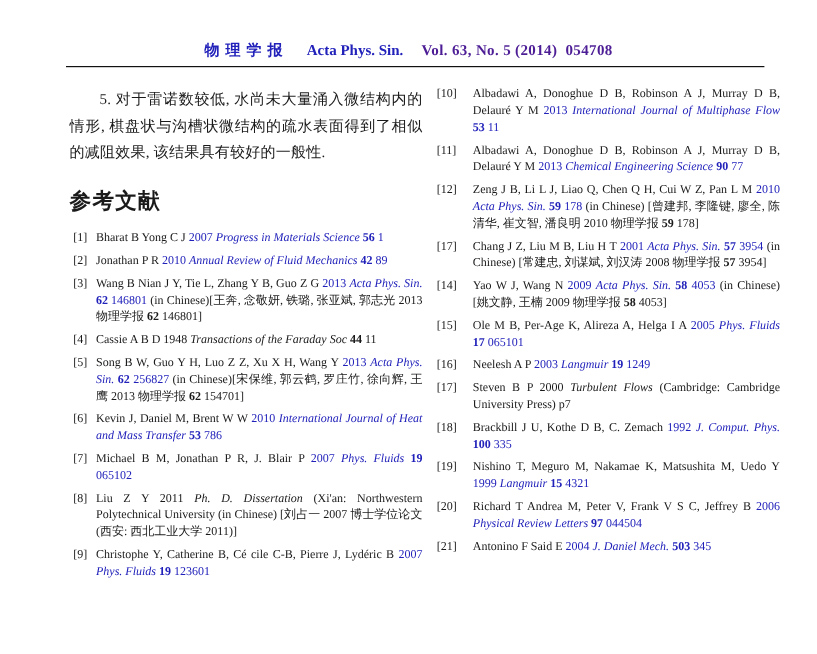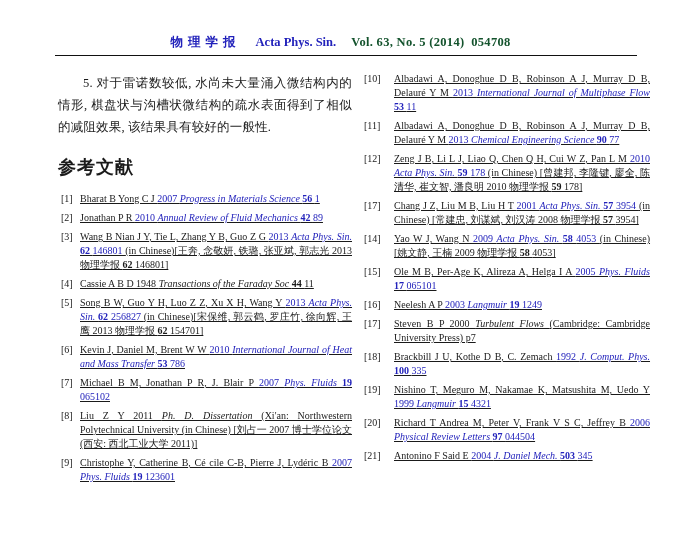--- a/index.html
+++ b/index.html
@@ -22,21 +22,21 @@
     top: 34px;
     left: 0;
     width: 100%;
     text-align: center;
     font-size: 12.5px;
     font-weight: bold;
     white-space: nowrap;
   }
   .header .cn { color: var(--link-blue); letter-spacing: 5px; }
   .header .en { color: var(--link-blue); margin-left: 12px; }
-  .header .issue { color: #14532d; margin-left: 12px; letter-spacing: 0.3px; }
+  .header .issue { color: #4c1d95; margin-left: 12px; letter-spacing: 0.3px; }
   .header-rule {
     position: absolute;
     top: 55px;
     left: 55px;
     width: 582px;
     height: 1px;
     background: #111;
   }
   
   .content {
@@ -68,21 +68,21 @@
   .ref {
     display: flex;
     margin-bottom: 5px;
   }
   .ref-label {
     flex: 0 0 auto;
     padding-right: 6px;
   }
   .col-left  .ref-label { width: 22px; padding-left: 3px; }
   .col-right .ref-label { width: 30px; }
-  .ref-body { flex: 1 1 auto; text-align: justify; text-decoration: underline; }
+  .ref-body { flex: 1 1 auto; text-align: justify; }
   
   .s-p { color: var(--ink); }
   .s-B { color: var(--link-blue); }
   .s-I { color: var(--link-blue); font-style: italic; }
   .s-V { color: var(--link-blue); font-weight: bold; }
   .s-K { color: var(--ink); font-style: italic; }
   .s-W { color: var(--ink); font-weight: bold; }
 </style>
 </head>
 <body>

